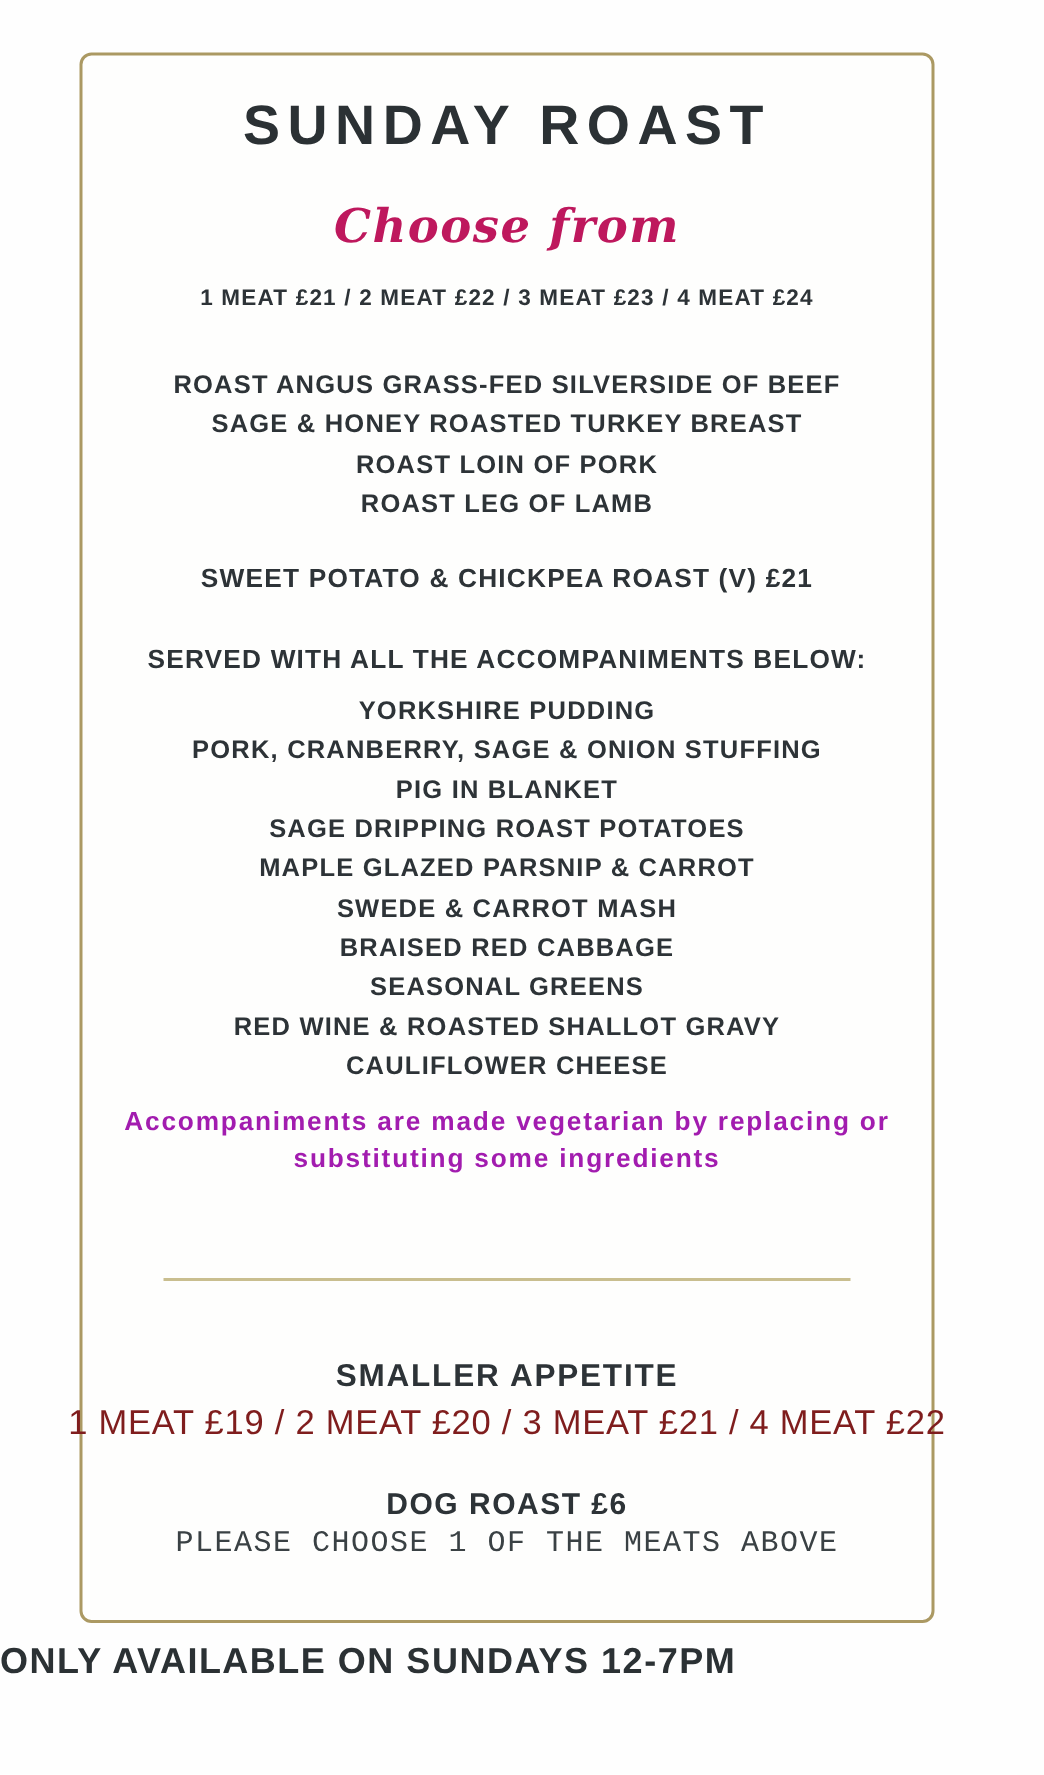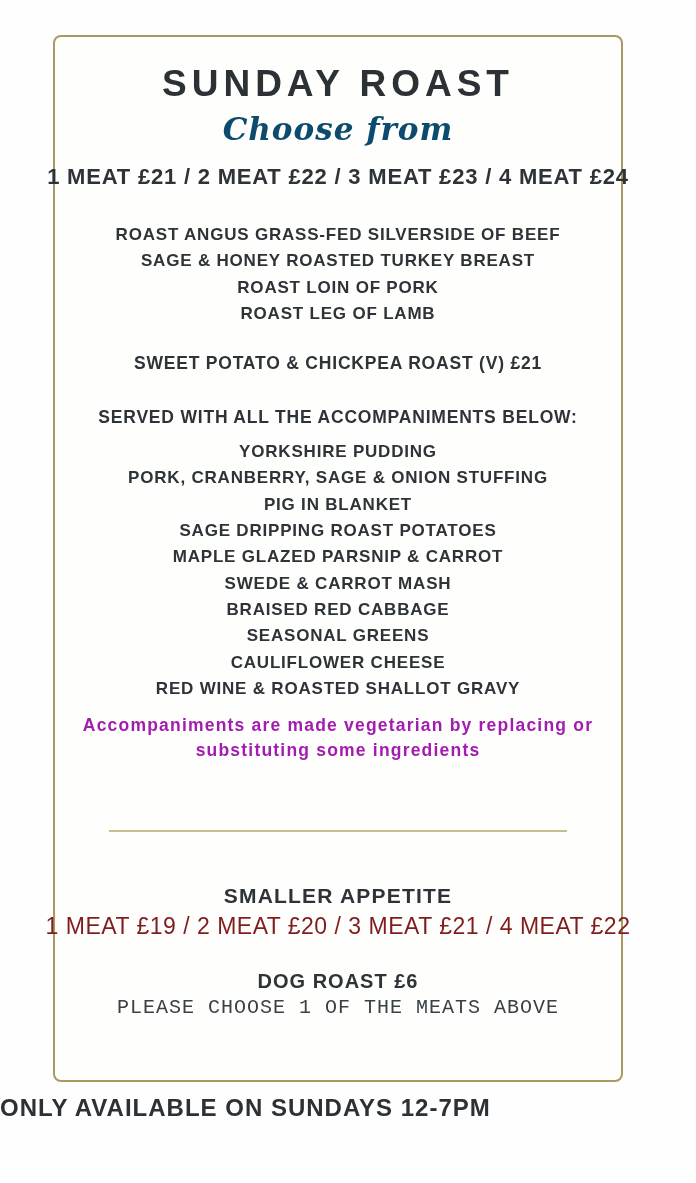--- a/index.html
+++ b/index.html
@@ -29,31 +29,32 @@
   }
   .title {
     margin-top: 24px;
     font-size: 37px;
     font-weight: bold;
     letter-spacing: 5px;
     line-height: 46px;
     color: #2b3134;
   }
   .subtitle {
+    margin-top: 22px;
     font-family: "DejaVu Serif", serif;
     font-style: italic;
     font-weight: bold;
     font-size: 31px;
     line-height: 45px;
     letter-spacing: 1px;
-    color: #0c4a6e;
+    color: #be185d;
   }
   .price-line {
     margin-top: 13px;
-    font-size: 22px;
+    font-size: 15px;
     font-weight: bold;
     letter-spacing: 0.8px;
     line-height: 24px;
     white-space: nowrap;
   }
   .meat-list { margin-top: 33px; }
   .meat-list .item,
   .accomp-list .item {
     font-size: 17px;
     font-weight: bold;
@@ -158,22 +159,22 @@
 
     <div class="accomp-list">
       <div class="item">YORKSHIRE PUDDING</div>
       <div class="item">PORK, CRANBERRY, SAGE &amp; ONION STUFFING</div>
       <div class="item">PIG IN BLANKET</div>
       <div class="item">SAGE DRIPPING ROAST POTATOES</div>
       <div class="item">MAPLE GLAZED PARSNIP &amp; CARROT</div>
       <div class="item">SWEDE &amp; CARROT MASH</div>
       <div class="item">BRAISED RED CABBAGE</div>
       <div class="item">SEASONAL GREENS</div>
+      <div class="item">RED WINE &amp; ROASTED SHALLOT GRAVY</div>
       <div class="item">CAULIFLOWER CHEESE</div>
-      <div class="item">RED WINE &amp; ROASTED SHALLOT GRAVY</div>
     </div>
 
     <div class="veg-note">Accompaniments are made vegetarian by replacing or substituting some ingredients</div>
 
     <hr class="divider">
 
     <div class="smaller-heading">SMALLER APPETITE</div>
     <div class="smaller-price">1 MEAT £19 / 2 MEAT £20 / 3 MEAT £21 / 4 MEAT £22</div>
 
     <div class="dog-heading">DOG ROAST £6</div>

